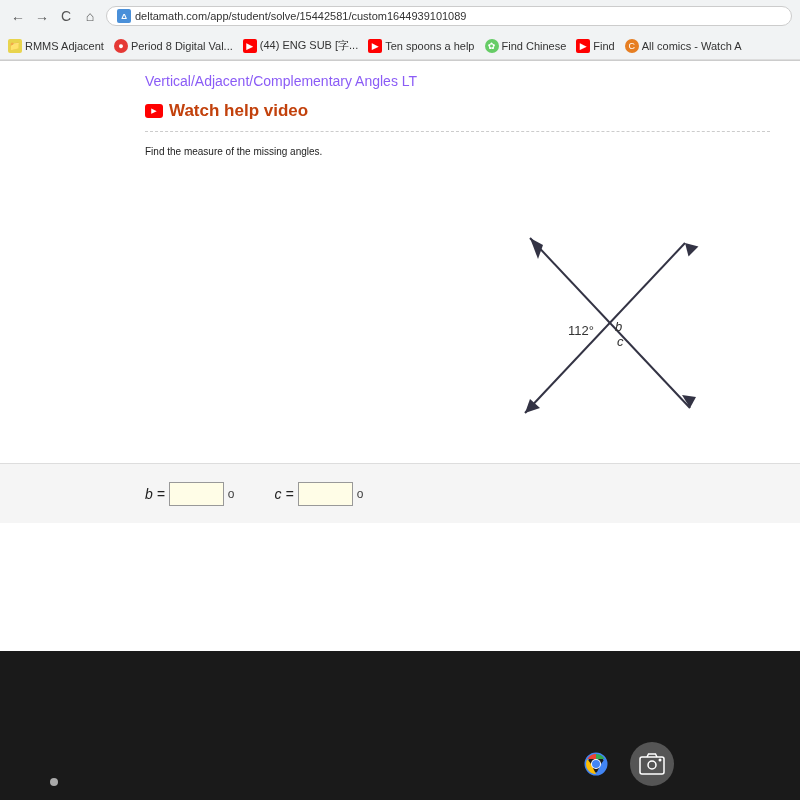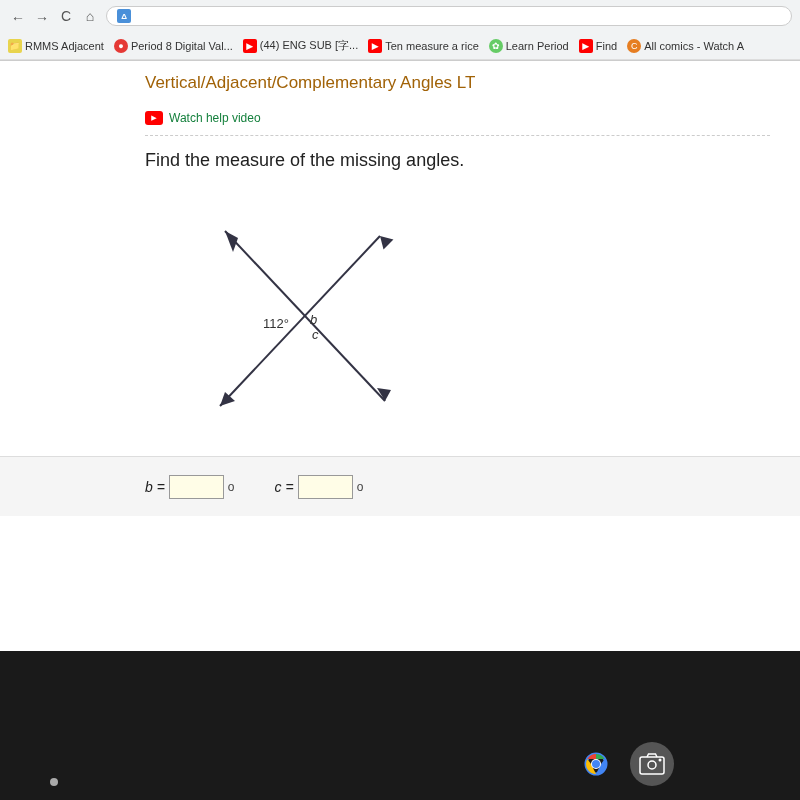--- a/index.html
+++ b/index.html
@@ -115,23 +115,23 @@
       background: white;
       height: 590px;
       overflow: hidden;
     }
 
     .page-inner {
       padding: 12px 30px 0 145px;
     }
 
     .page-title {
-      font-size: 17px;
-      color: #a16207;
-      margin-bottom: 18px;
+      font-size: 14px;
+      color: #8b5cf6;
+      margin-bottom: 12px;
     }
 
     .timestamp {
       font-size: 12px;
       color: #555;
       margin-bottom: 8px;
     }
 
     .watch-help {
       display: flex;
@@ -150,41 +150,41 @@
       justify-content: center;
     }
 
     .youtube-icon::after {
       content: '▶';
       color: white;
       font-size: 7px;
     }
 
     .watch-help-text {
-      font-size: 12px;
-      color: #15803d;
-      font-weight: 400;
+      font-size: 17px;
+      color: #c2410c;
+      font-weight: 700;
     }
 
     .divider {
       border: none;
       border-top: 1px dashed #ccc;
       margin-bottom: 14px;
     }
 
     .problem-text {
-      font-size: 18px;
+      font-size: 10px;
       color: #222;
-      margin-bottom: 15px;
+      margin-bottom: 36px;
     }
 
     
     .diagram-container {
       display: flex;
-      justify-content: flex-start;
+      justify-content: flex-end;
       margin-bottom: 20px;
       position: relative;
       height: 250px;
     }
 
     .diagram-svg {
       width: 320px;
       height: 250px;
     }
 
@@ -275,43 +275,44 @@
 
   <div class="address-bar-row">
     <div class="nav-buttons">
       <button class="nav-btn">←</button>
       <button class="nav-btn">→</button>
       <button class="nav-btn">C</button>
       <button class="nav-btn">⌂</button>
     </div>
     <div class="address-box">
       <span class="favicon">Δ</span>
+      <span>deltamath.com/app/student/solve/15442581/custom1644939101089</span>
     </div>
   </div>
 
   <div class="bookmarks-bar">
     <div class="bookmark-item">
       <span class="bookmark-icon bm-folder">📁</span>
       <span>RMMS Adjacent</span>
     </div>
     <div class="bookmark-item">
       <span class="bookmark-icon bm-red">●</span>
       <span>Period 8 Digital Val...</span>
     </div>
     <div class="bookmark-item">
       <span class="bookmark-icon bm-youtube">▶</span>
       <span>(44) ENG SUB [字...</span>
     </div>
     <div class="bookmark-item">
       <span class="bookmark-icon bm-youtube">▶</span>
-      <span>Ten measure a rice</span>
+      <span>Ten spoons a help</span>
     </div>
     <div class="bookmark-item">
       <span class="bookmark-icon bm-green" style="background:#6c6;border-radius:50%;font-size:9px;">✿</span>
-      <span>Learn Period</span>
+      <span>Find Chinese</span>
     </div>
     <div class="bookmark-item">
       <span class="bookmark-icon bm-youtube">▶</span>
       <span>Find</span>
     </div>
     <div class="bookmark-item">
       <span class="bookmark-icon" style="background:#e67e22;color:white;border-radius:50%;font-size:9px;">C</span>
       <span>All comics - Watch A</span>
     </div>
   </div>

